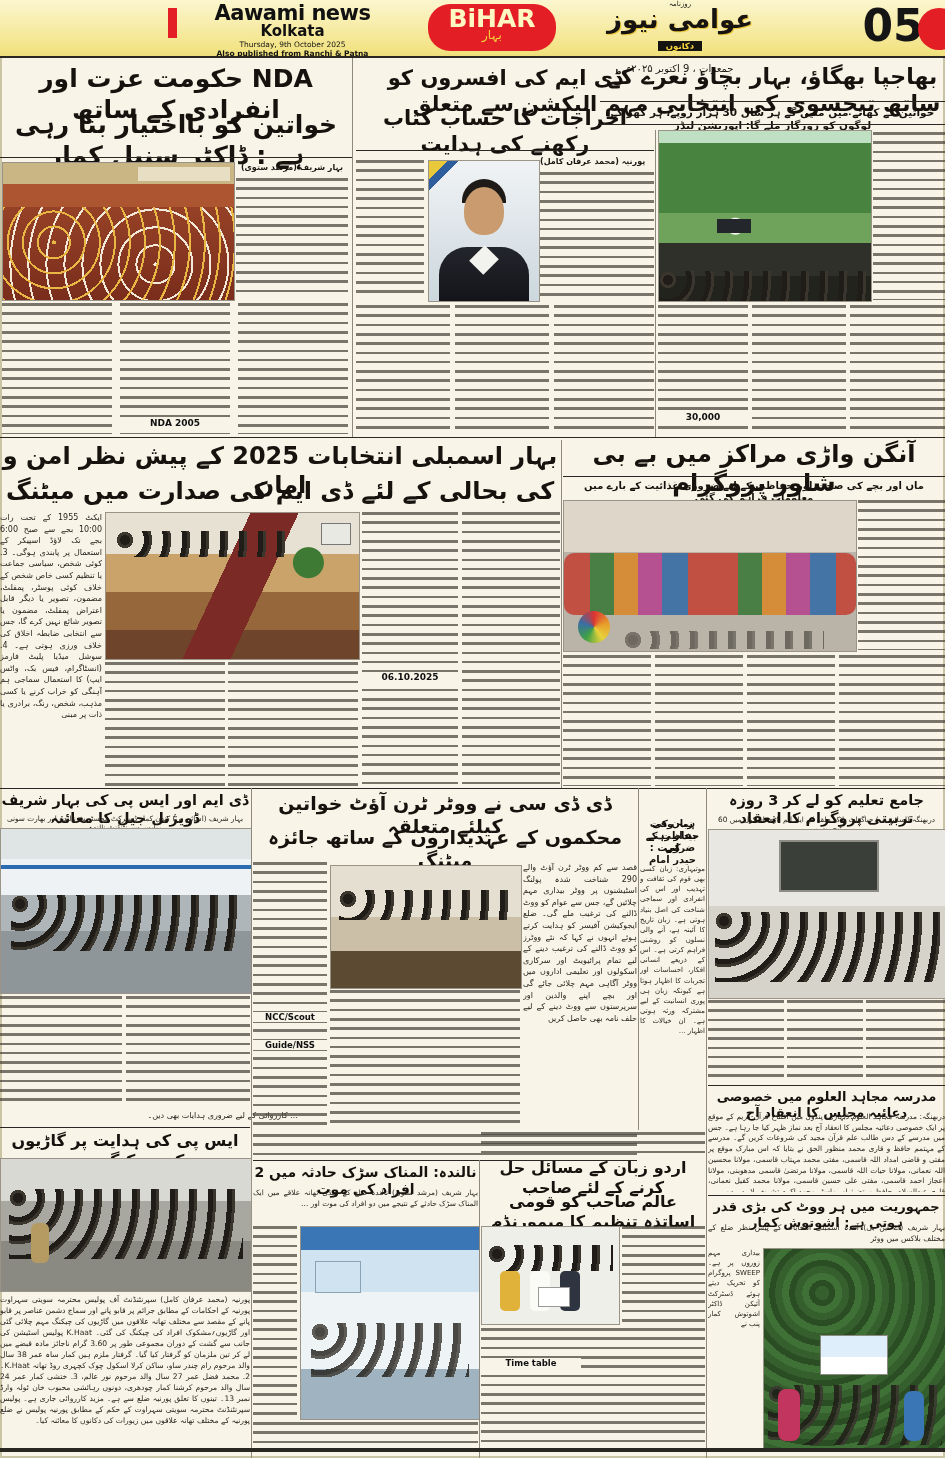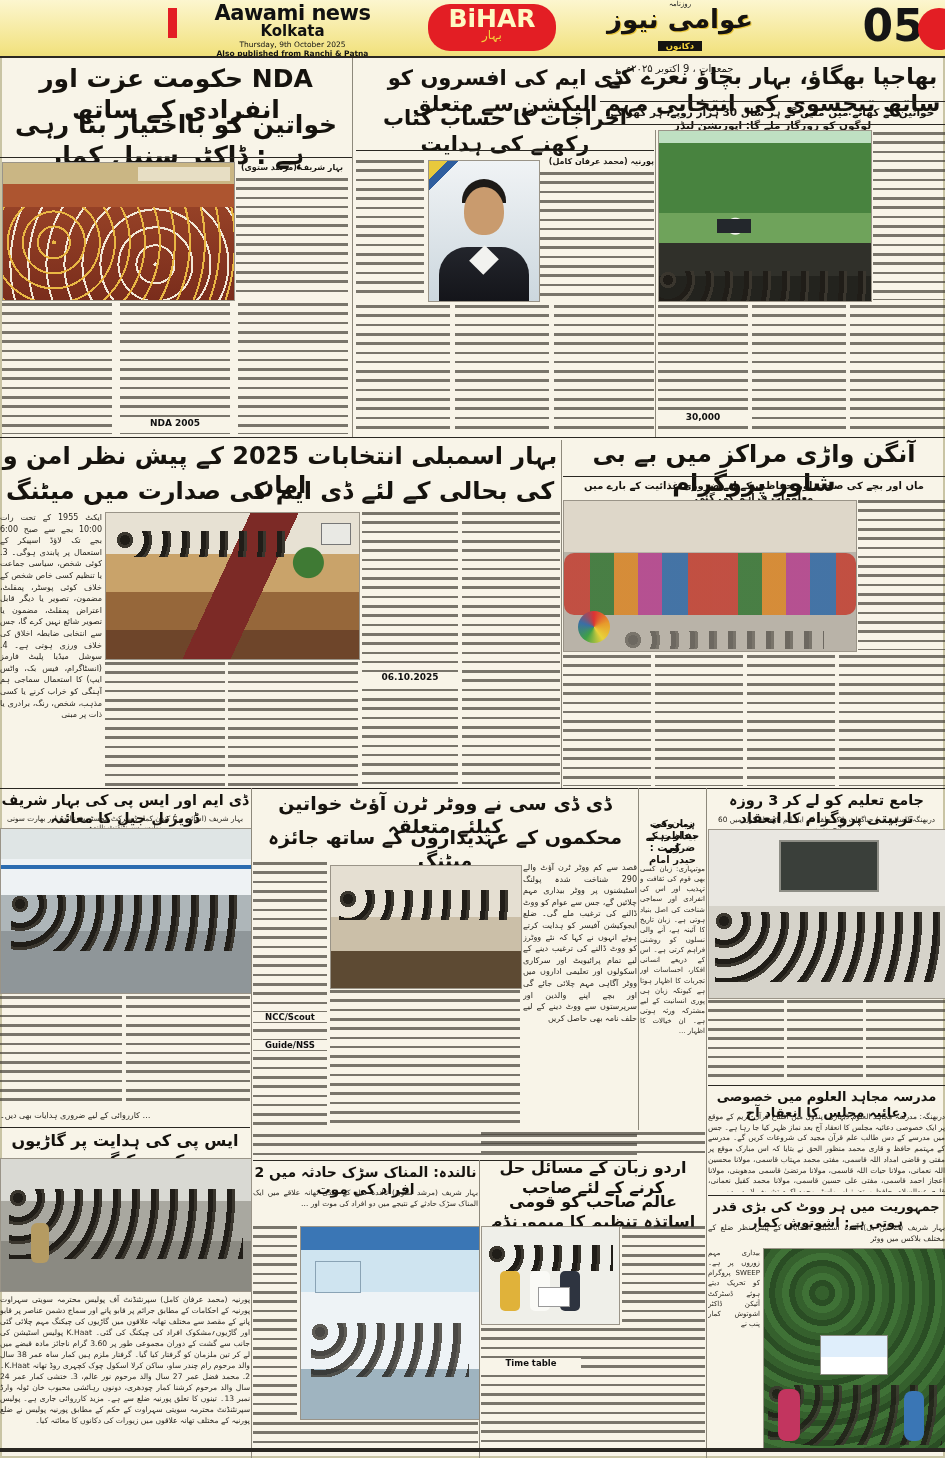--- a/index.html
+++ b/index.html
@@ -77,21 +77,21 @@
   <div class="abs tx" style="left:236px;top:178px;width:112px;height:121px"></div>
   <div class="abs tx" style="left:2px;top:303px;width:110px;height:131px"></div>
   <div class="abs tx" style="left:120px;top:303px;width:110px;height:131px"></div>
   <div class="abs tx" style="left:238px;top:303px;width:110px;height:131px"></div>
   <div class="abs tok" style="left:120px;top:418px;width:110px;font-size:9px">NDA 2005</div>
   <div class="abs rv" style="left:352px;top:58px;width:1px;height:379px"></div>
 
   <div class="abs hd" style="left:356px;top:66px;width:298px;font-size:21px">ڈی ایم کی افسروں کو الیکشن سے متعلق</div>
   <div class="abs hd" style="left:356px;top:106px;width:298px;font-size:21px">اخراجات کا حساب کتاب رکھنے کی ہدایت</div>
   <div class="abs rh" style="left:356px;top:150px;width:298px;height:1px"></div>
-  <div class="abs by" style="left:540px;top:157px;width:114px;font-size:8px;text-align:right">پورنیہ (محمد عرفان کامل)</div>
+  <div class="abs by" style="left:540px;top:157px;width:114px;font-size:8px;text-align:left">پورنیہ (محمد عرفان کامل)</div>
   <div class="abs tx" style="left:540px;top:172px;width:114px;height:128px"></div>
   <div class="abs ph p2" style="left:428px;top:160px;width:110px;height:140px">
     <div class="abs" style="left:33px;top:18px;width:44px;height:24px;border-radius:22px 22px 0 0;background:#1d1a17"></div>
     <div class="abs" style="left:35px;top:26px;width:40px;height:48px;border-radius:50% 50% 45% 45%;background:#c99b6e"></div>
     <div class="abs" style="left:10px;top:86px;width:90px;height:54px;border-radius:28px 28px 0 0;background:linear-gradient(180deg,#23252c,#14151a)"></div>
     <div class="abs" style="left:45px;top:88px;width:20px;height:22px;background:#f2f2ef;transform:rotate(45deg)"></div>
   </div>
   <div class="abs tx" style="left:356px;top:160px;width:68px;height:140px"></div>
   <div class="abs tx" style="left:356px;top:305px;width:94px;height:129px"></div>
   <div class="abs tx" style="left:455px;top:305px;width:94px;height:129px"></div>
@@ -145,21 +145,21 @@
   <div class="abs rh" style="left:0;top:788px;width:945px;height:1px"></div>
 
   <div class="abs hd" style="left:0;top:792px;width:250px;font-size:14.5px">ڈی ایم اور ایس پی کی بہار شریف ڈویژنل جیل کا معائنہ</div>
   <div class="abs" style="left:0;top:814px;width:250px;font-size:7.3px;text-align:center;color:#221f18">بہار شریف (اسائن بی) کندن کمار ڈسٹرکٹ مجسٹریٹ نالندہ اور بھارت سونی پولیس سپرنٹنڈنٹ نالندہ</div>
   <div class="abs ph p6" style="left:0;top:828px;width:250px;height:164px">
     <div class="abs" style="left:0;top:36px;width:100%;height:4px;background:#2b6cb0"></div>
     <div class="abs heads" style="left:10px;top:66px;width:230px;height:56px"></div>
   </div>
   <div class="abs tx" style="left:0;top:996px;width:122px;height:112px"></div>
   <div class="abs tx" style="left:126px;top:996px;width:124px;height:112px"></div>
-  <div class="abs bt" style="left:0;top:1110px;width:298px;height:14px;text-align:left">… کارروائی کے لیے ضروری ہدایات بھی دیں۔</div>
+  <div class="abs bt" style="left:0;top:1110px;width:298px;height:14px;text-align:right">… کارروائی کے لیے ضروری ہدایات بھی دیں۔</div>
   <div class="abs rh" style="left:0;top:1127px;width:250px;height:1px"></div>
   <div class="abs rv" style="left:251px;top:788px;width:1px;height:670px"></div>
 
   <div class="abs hd" style="left:253px;top:792px;width:384px;font-size:19px">ڈی ڈی سی نے ووٹر ٹرن آؤٹ خواتین کیلئے متعلقہ</div>
   <div class="abs hd" style="left:253px;top:826px;width:384px;font-size:19px">محکموں کے عہدیداروں کے ساتھ جائزہ میٹنگ</div>
   <div class="abs bt" style="left:523px;top:862px;width:114px;height:268px">قصد سے کم ووٹر ٹرن آؤٹ والے 290 شناخت شدہ پولنگ اسٹیشنوں پر ووٹر بیداری مہم چلائیں گے، جس سے عوام کو ووٹ ڈالنے کی ترغیب ملے گی۔ ضلع ایجوکیشن آفیسر کو ہدایت کرتے ہوئے انہوں نے کہا کہ نئے ووٹرز کو ووٹ ڈالنے کی ترغیب دینے کے لیے تمام پرائیویٹ اور سرکاری اسکولوں اور تعلیمی اداروں میں ووٹر آگاہی مہم چلائی جائے گی اور بچے اپنے والدین اور سرپرستوں سے ووٹ دینے کے لیے حلف نامہ بھی حاصل کریں</div>
   <div class="abs ph p7" style="left:330px;top:865px;width:190px;height:122px">
     <div class="abs heads" style="left:8px;top:24px;width:174px;height:30px"></div>
   </div>
   <div class="abs tx" style="left:253px;top:862px;width:74px;height:268px"></div>

